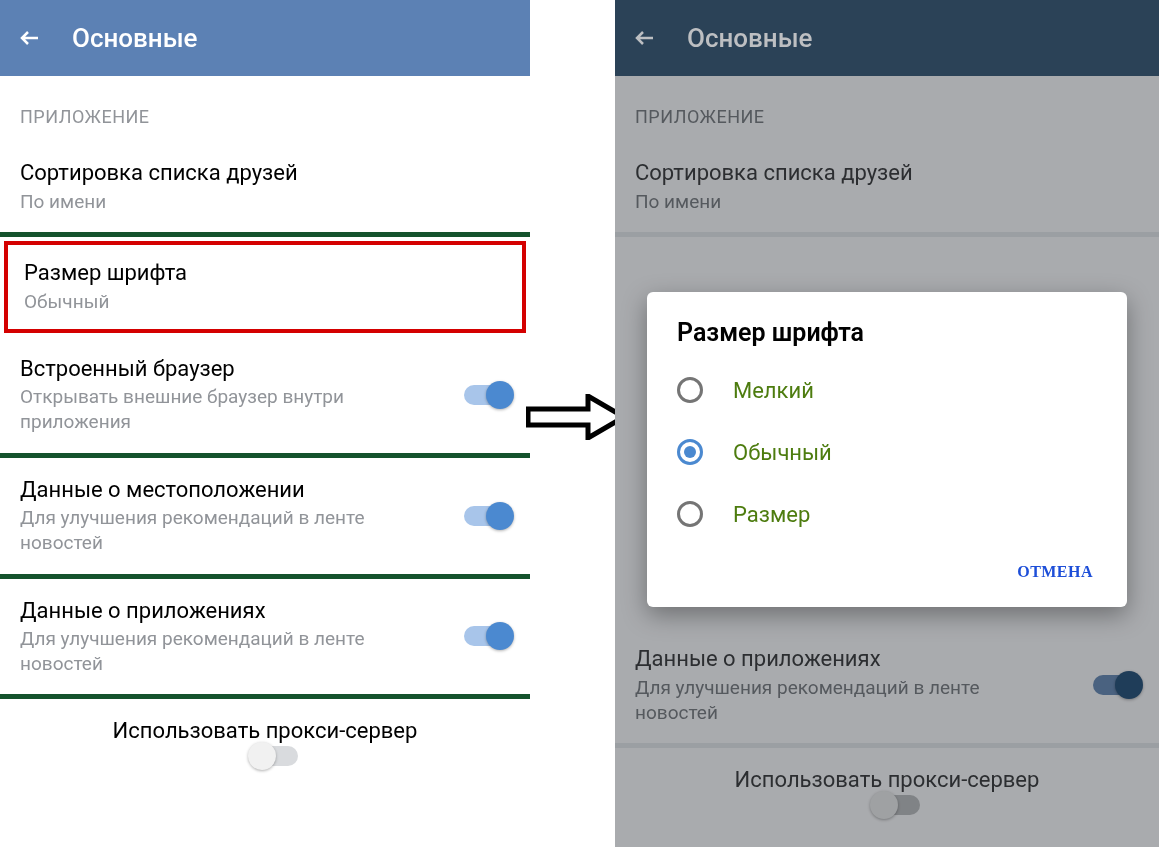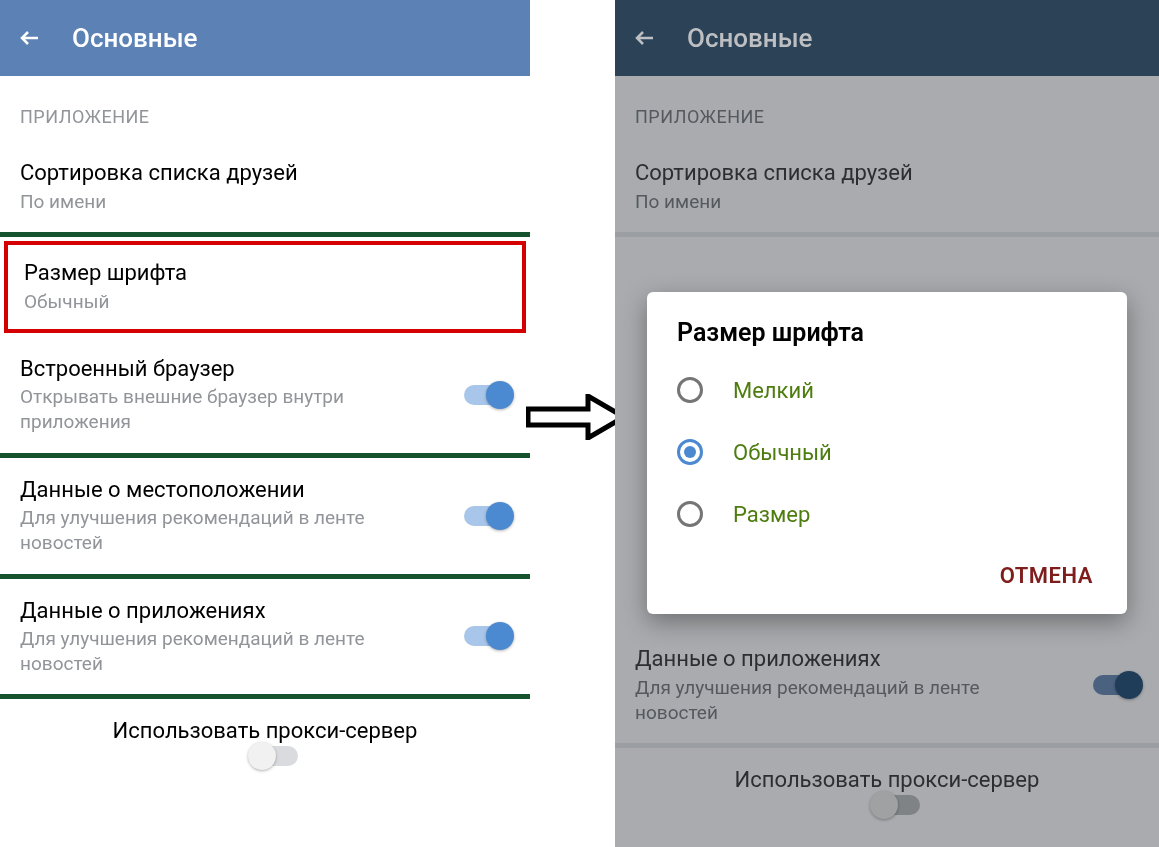--- a/index.html
+++ b/index.html
@@ -144,26 +144,27 @@
     border-radius: 50%;
     background: #4b89d0;
   }
   .radio-label { font-size: 22px; color: #4d7c0f; }
   .dialog-actions {
     display: flex;
     justify-content: flex-end;
     padding: 10px 24px 6px;
   }
   .dialog-cancel {
-    font-size: 22px;
+    font-size: 16px;
     font-weight: 600;
-    color: #7f1d1d;
+    color: #1d4ed8;
     letter-spacing: 0.5px;
     cursor: pointer;
     padding: 8px 10px;
+    font-family: Liberation Serif, serif;
   }
 
   
   .arrow {
     position: absolute;
     left: 526px;
     top: 394px;
     width: 100px;
     height: 46px;
   }

